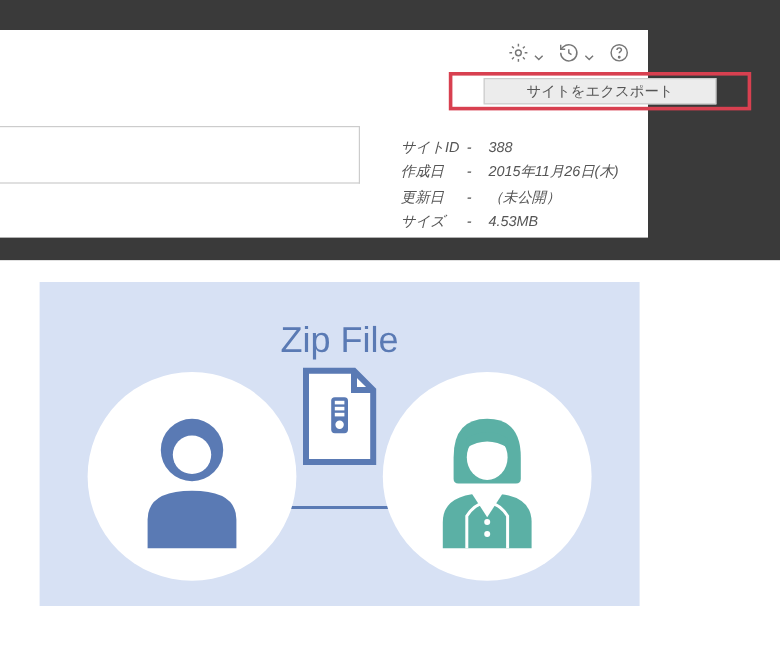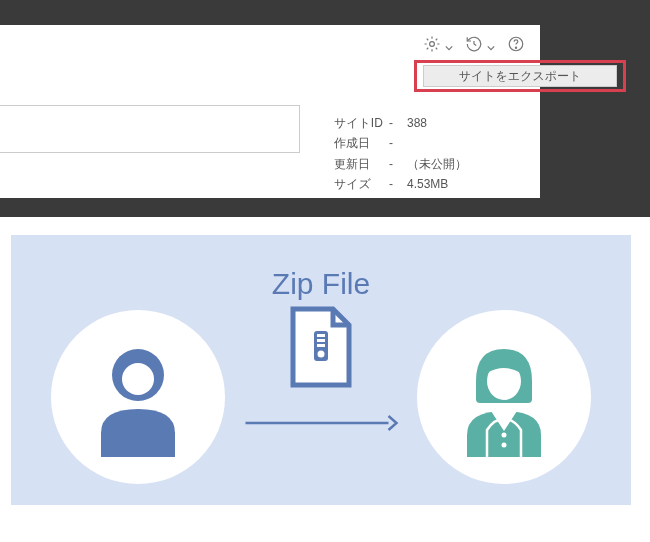--- a/index.html
+++ b/index.html
@@ -28,21 +28,21 @@
       top: 35px;
       right: 125px;
       display: flex;
       gap: 12px;
       align-items: center;
     }
     .export-highlight {
       position: absolute;
       top: 60px;
       right: 24px;
-      width: 212px;
+      width: 252px;
       height: 32px;
       border: 3px solid #d84050;
       display: flex;
       align-items: center;
       justify-content: center;
       margin-left: 48px;
     }
     .export-button {
       width: 194px;
       height: 22px;
@@ -64,35 +64,36 @@
       border-left: none;
       background: #fff;
     }
     .metadata {
       position: absolute;
       top: 113px;
       left: 334px;
       font-size: 12px;
       color: #555;
       line-height: 1.7;
+      font-style: italic;
     }
     .meta-row { display: flex; }
     .meta-label { width: 55px; }
     .meta-sep { width: 18px; }
     .bottom-section {
       width: 650px;
       height: 325px;
       background: #fff;
       position: relative;
     }
     .blue-panel {
       position: absolute;
       top: 18px;
-      left: 11px;
-      width: 620px;
+      left: 33px;
+      width: 500px;
       height: 270px;
       background: #d7e1f4;
     }
     .zip-title {
       position: absolute;
       top: 32px;
       left: 50%;
       transform: translateX(-50%);
       font-size: 30px;
       color: #5a7ab4;
@@ -173,20 +174,21 @@
 
   <div class="metadata">
     <div class="meta-row">
       <span class="meta-label">サイトID</span>
       <span class="meta-sep">-</span>
       <span>388</span>
     </div>
     <div class="meta-row">
       <span class="meta-label">作成日</span>
       <span class="meta-sep">-</span>
+      <span>2015年11月26日(木)</span>
     </div>
     <div class="meta-row">
       <span class="meta-label">更新日</span>
       <span class="meta-sep">-</span>
       <span>（未公開）</span>
     </div>
     <div class="meta-row">
       <span class="meta-label">サイズ</span>
       <span class="meta-sep">-</span>
       <span>4.53MB</span>

